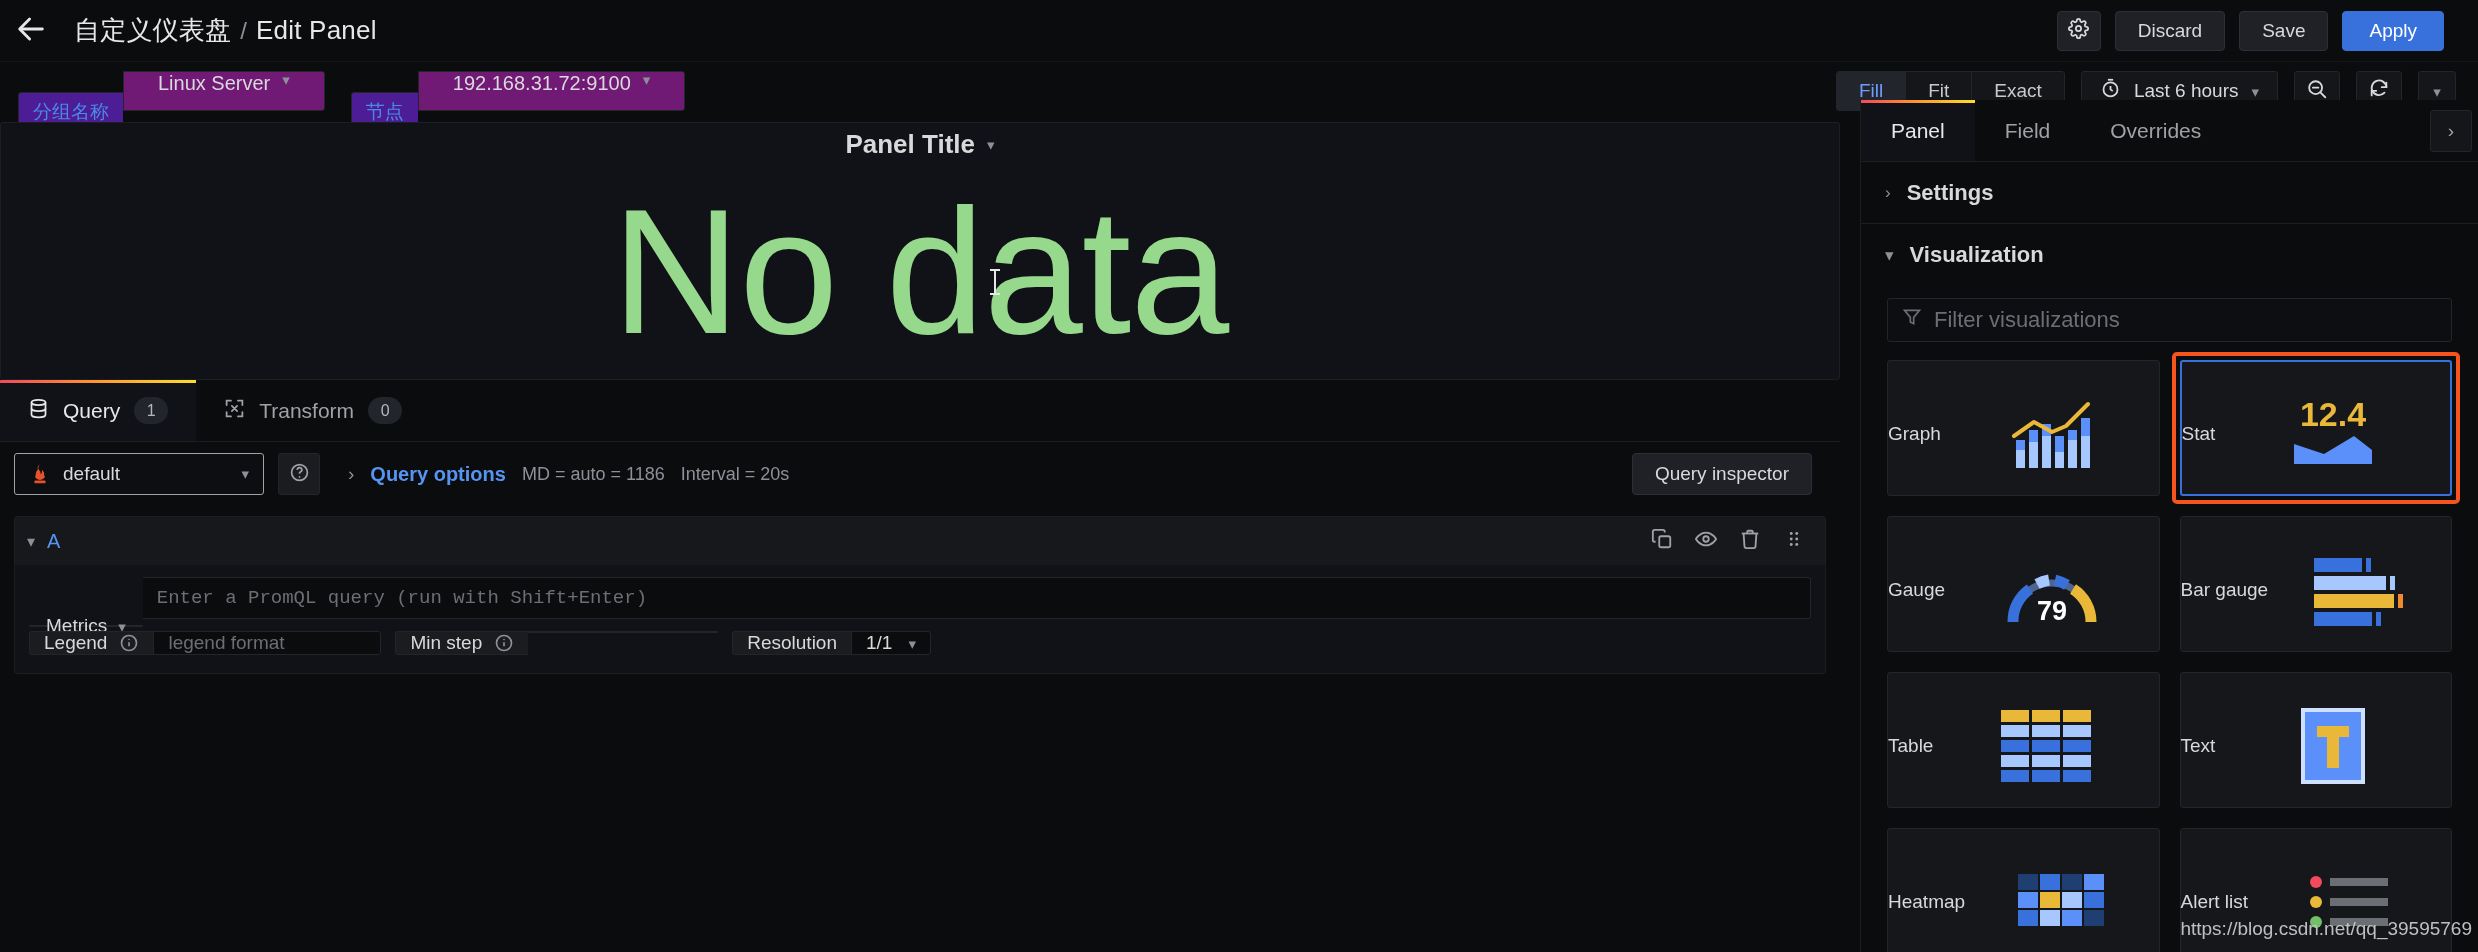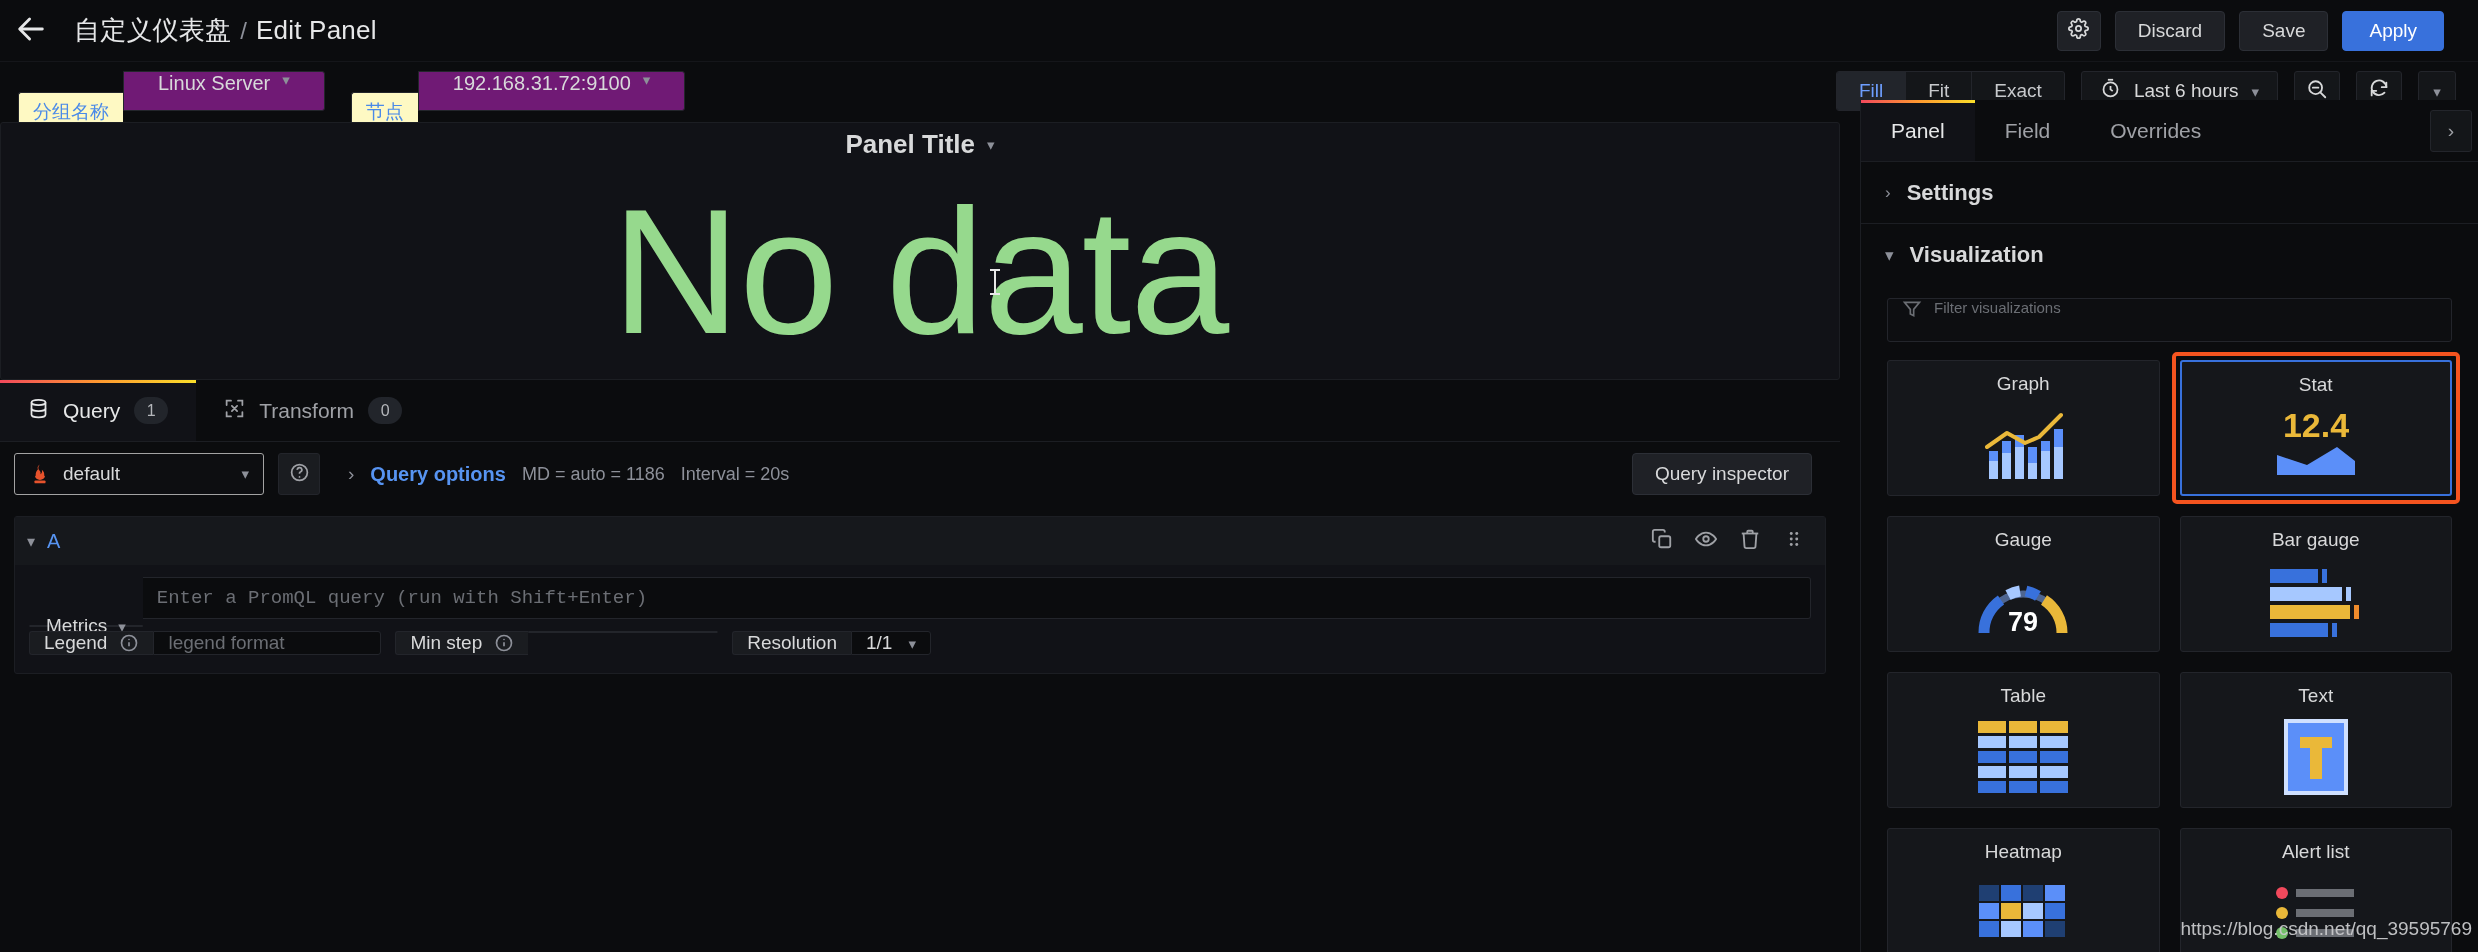--- a/index.html
+++ b/index.html
@@ -39,21 +39,21 @@
   .gear svg { width: 21px; height: 21px; }
 
   
   .subbar {
     position: absolute; top: 62px; left: 0; width: 2478px; height: 58px;
     display: flex; align-items: center; padding: 0 18px; gap: 0;
   }
   .var-group { display: flex; align-items: center; margin-right: 26px; }
   .var-label {
     height: 40px; display: flex; align-items: center; padding: 0 14px;
-    background: #fef9c3; border: 1px solid #23252b; border-right: none;
+    background: #4c1d95; border: 1px solid #23252b; border-right: none;
     border-radius: 3px 0 0 3px; font-size: 19px; color: #5794f2; margin-top: 41px;
   }
   .var-label.cn { color: #4a8ae8; }
   .var-value {
     height: 40px; display: flex; align-items: flex-start; gap: 12px; padding: 0 34px;
     background: #701a75; border: 1px solid #23252b; border-radius: 0 3px 3px 0;
     font-size: 20px; color: #d8d9da; cursor: pointer; min-width: 120px;
   }
   .caret { color: #8d9099; font-size: 15px; line-height: 1; }
 
@@ -210,33 +210,33 @@
   .section-head {
     height: 62px; display: flex; align-items: center; gap: 16px; padding: 0 24px;
     font-size: 22px; font-weight: bold; color: #d8d9da; cursor: pointer;
     border-bottom: 1px solid #1c1e23;
   }
   .section-head .chev { color: #8d9099; font-size: 17px; font-weight: normal; }
   .section-head.novb { border-bottom: none; }
 
   .filter-wrap { padding: 12px 26px 10px 26px; }
   .filter-box {
-    height: 44px; display: flex; gap: 12px; padding: 0 14px;
+    height: 44px; display: flex; align-items: center; gap: 12px; padding: 0 14px;
     background: #0d0e11; border: 1px solid #23252b; border-radius: 3px;
-    font-size: 15px; color: #6b6e74; cursor: text;
+    font-size: 22px; color: #6b6e74; cursor: text;
   }
   .filter-box svg { width: 20px; height: 20px; }
 
   .viz-grid {
     display: grid; grid-template-columns: 1fr 1fr; gap: 20px;
     padding: 8px 26px 0 26px;
   }
   .viz-card {
     height: 136px; background: #15171b; border: 1px solid #23252b; border-radius: 3px;
-    display: flex; flex-direction: column; align-items: center; cursor: pointer;
+    display: flex; flex-direction: row; align-items: center; cursor: pointer;
     position: relative; padding-top: 12px;
   }
   .viz-card .vc-label { font-size: 19px; color: #d8d9da; }
   .viz-card .vc-art { flex: 1; display: flex; align-items: center; justify-content: center; }
   .viz-card.selected { border: 2px solid #3871dc; }
   .hl-ring {
     position: absolute; inset: -10px; border: 4px solid #f5541f; border-radius: 5px;
     pointer-events: none;
   }
 

